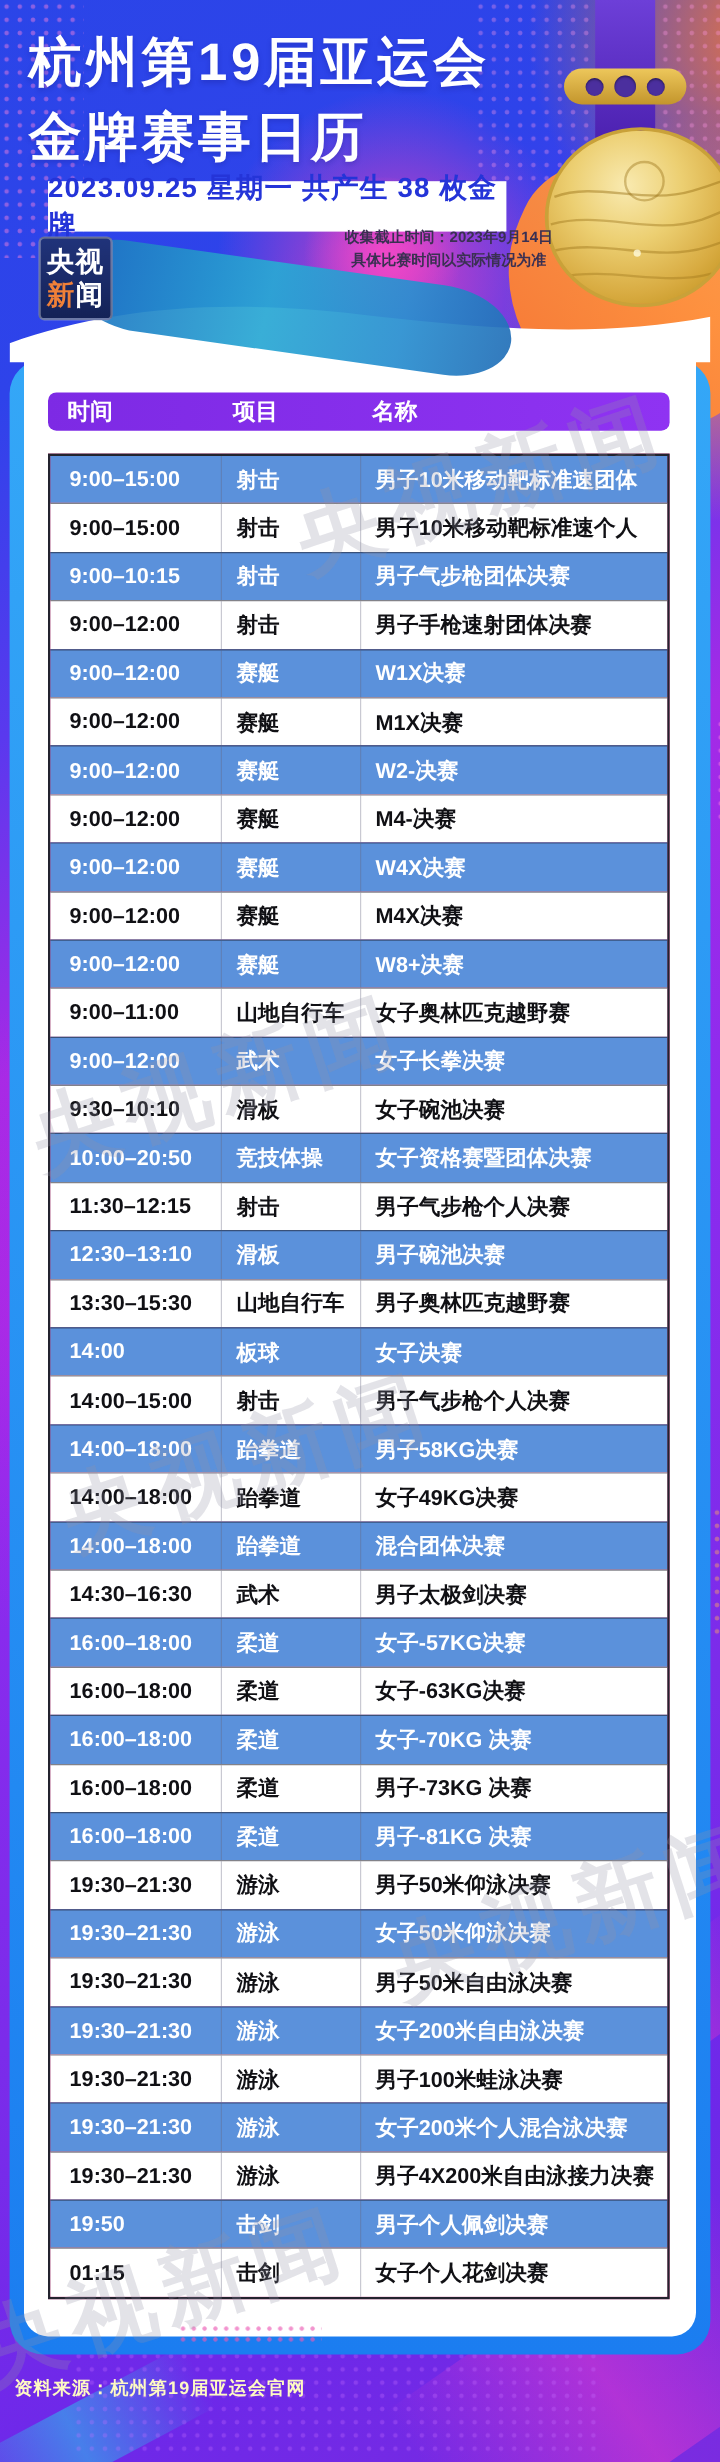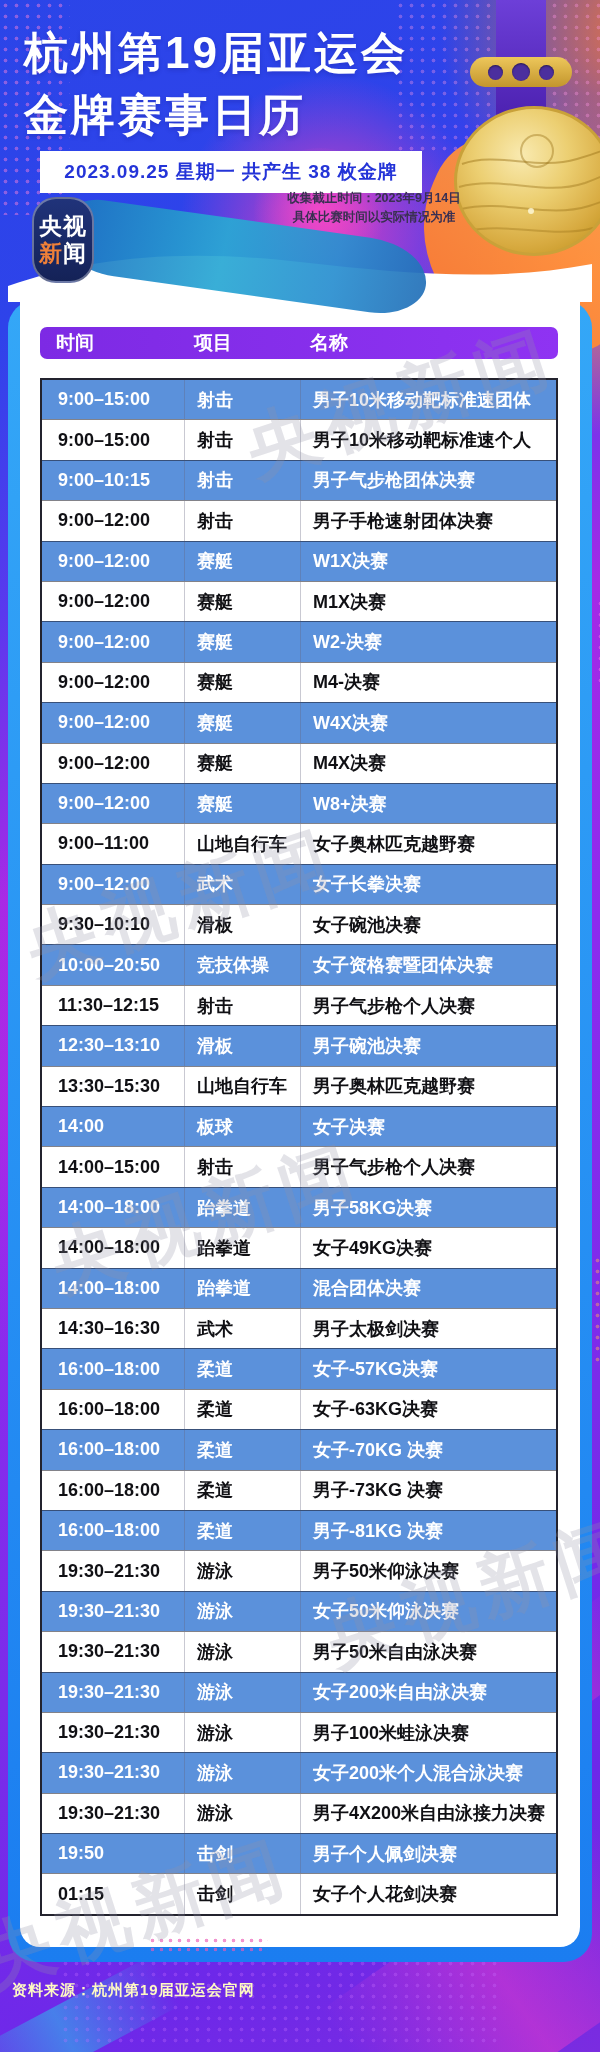--- a/index.html
+++ b/index.html
@@ -22,23 +22,23 @@
   .dots.d-cardfoot{left:148px;top:1936px;width:120px;height:18px;z-index:5;background-image:radial-gradient(circle, rgba(235,90,180,.65) 1.5px, transparent 2.1px);background-size:9px 9px;}
   .blob-pink{position:absolute;left:252px;top:148px;width:135px;height:125px;border-radius:50%;z-index:1;background:radial-gradient(circle,#f048c8 0%,rgba(240,72,200,0) 72%);}
   .wedge{position:absolute;right:-45px;top:148px;width:230px;height:200px;z-index:1;transform:rotate(24deg);border-radius:35% 60% 40% 60%;background:linear-gradient(200deg,#ffa04a,#ff7a2a);opacity:.95;}
   .streak{position:absolute;z-index:1;}
   .s1{right:-60px;top:1660px;width:270px;height:80px;transform:rotate(-36deg);background:linear-gradient(90deg,rgba(255,60,190,0),rgba(255,60,190,.5),rgba(255,60,190,0));}
   .s2{right:-70px;top:1900px;width:330px;height:170px;transform:rotate(-35deg);background:linear-gradient(90deg,rgba(255,70,180,0),rgba(250,60,200,.45),rgba(255,70,180,0));}
   .s3{left:-50px;top:2005px;width:230px;height:58px;transform:rotate(-28deg);background:linear-gradient(90deg,rgba(40,170,230,0),rgba(45,185,235,.6),rgba(40,170,230,0));}
 
   
   .title{position:absolute;left:24px;top:22px;z-index:3;color:#fff;font-weight:800;font-size:44px;line-height:62px;letter-spacing:3px;text-shadow:0 2px 4px rgba(20,20,120,.25);}
-  .date-bar{position:absolute;left:40px;top:151px;width:382px;height:42px;z-index:3;background:#ffffff;display:flex;align-items:center;justify-content:center;color:#2434d8;font-weight:800;font-size:19px;letter-spacing:1px;}
+  .date-bar{position:absolute;left:40px;top:151px;width:382px;height:42px;z-index:3;background:#ffffff;display:flex;align-items:center;justify-content:center;color:#2434d8;font-weight:800;font-size:23px;letter-spacing:1px;}
   .note{position:absolute;left:286px;top:189px;width:176px;z-index:3;text-align:center;color:#3a3052;font-weight:bold;font-size:12.5px;line-height:19px;}
-  .logo{position:absolute;left:32px;top:197px;width:62px;height:86px;z-index:4;border-radius:24px;background:linear-gradient(180deg,#20337a,#142257);border:2px solid rgba(255,255,255,.35);box-sizing:border-box;display:flex;flex-direction:column;align-items:center;justify-content:center;color:#fff;font-weight:800;font-size:23px;line-height:27px;letter-spacing:1px;}
+  .logo{position:absolute;left:32px;top:197px;width:62px;height:70px;z-index:4;border-radius:5px;background:linear-gradient(180deg,#20337a,#142257);border:2px solid rgba(255,255,255,.35);box-sizing:border-box;display:flex;flex-direction:column;align-items:center;justify-content:center;color:#fff;font-weight:800;font-size:23px;line-height:27px;letter-spacing:1px;}
   .logo .nw1{color:#f08038;}
 
   
   .ribbon{position:absolute;left:496px;top:0;width:50px;height:118px;z-index:2;background:linear-gradient(180deg,#6d3fd8,#4c21b0);}
   .clasp{position:absolute;left:470px;top:57px;width:102px;height:30px;z-index:2;border-radius:15px;background:linear-gradient(180deg,#edc75b,#c3952c);display:flex;align-items:center;justify-content:center;gap:9px;}
   .clasp .hole{width:15px;height:15px;border-radius:50%;background:#4b2f9e;box-shadow:inset 0 1px 2px rgba(0,0,0,.5);}
   .clasp .hole.mid{width:18px;height:18px;}
   .disc{position:absolute;left:454px;top:106px;width:160px;height:150px;z-index:2;border-radius:50%;border:3px solid #c9a139;box-sizing:border-box;background:radial-gradient(circle at 42% 32%,#f9eab0 0%,#eccf72 35%,#d8ab41 68%,#b9880f 100%);overflow:hidden;}
   .disc svg{position:absolute;inset:0;}
 

